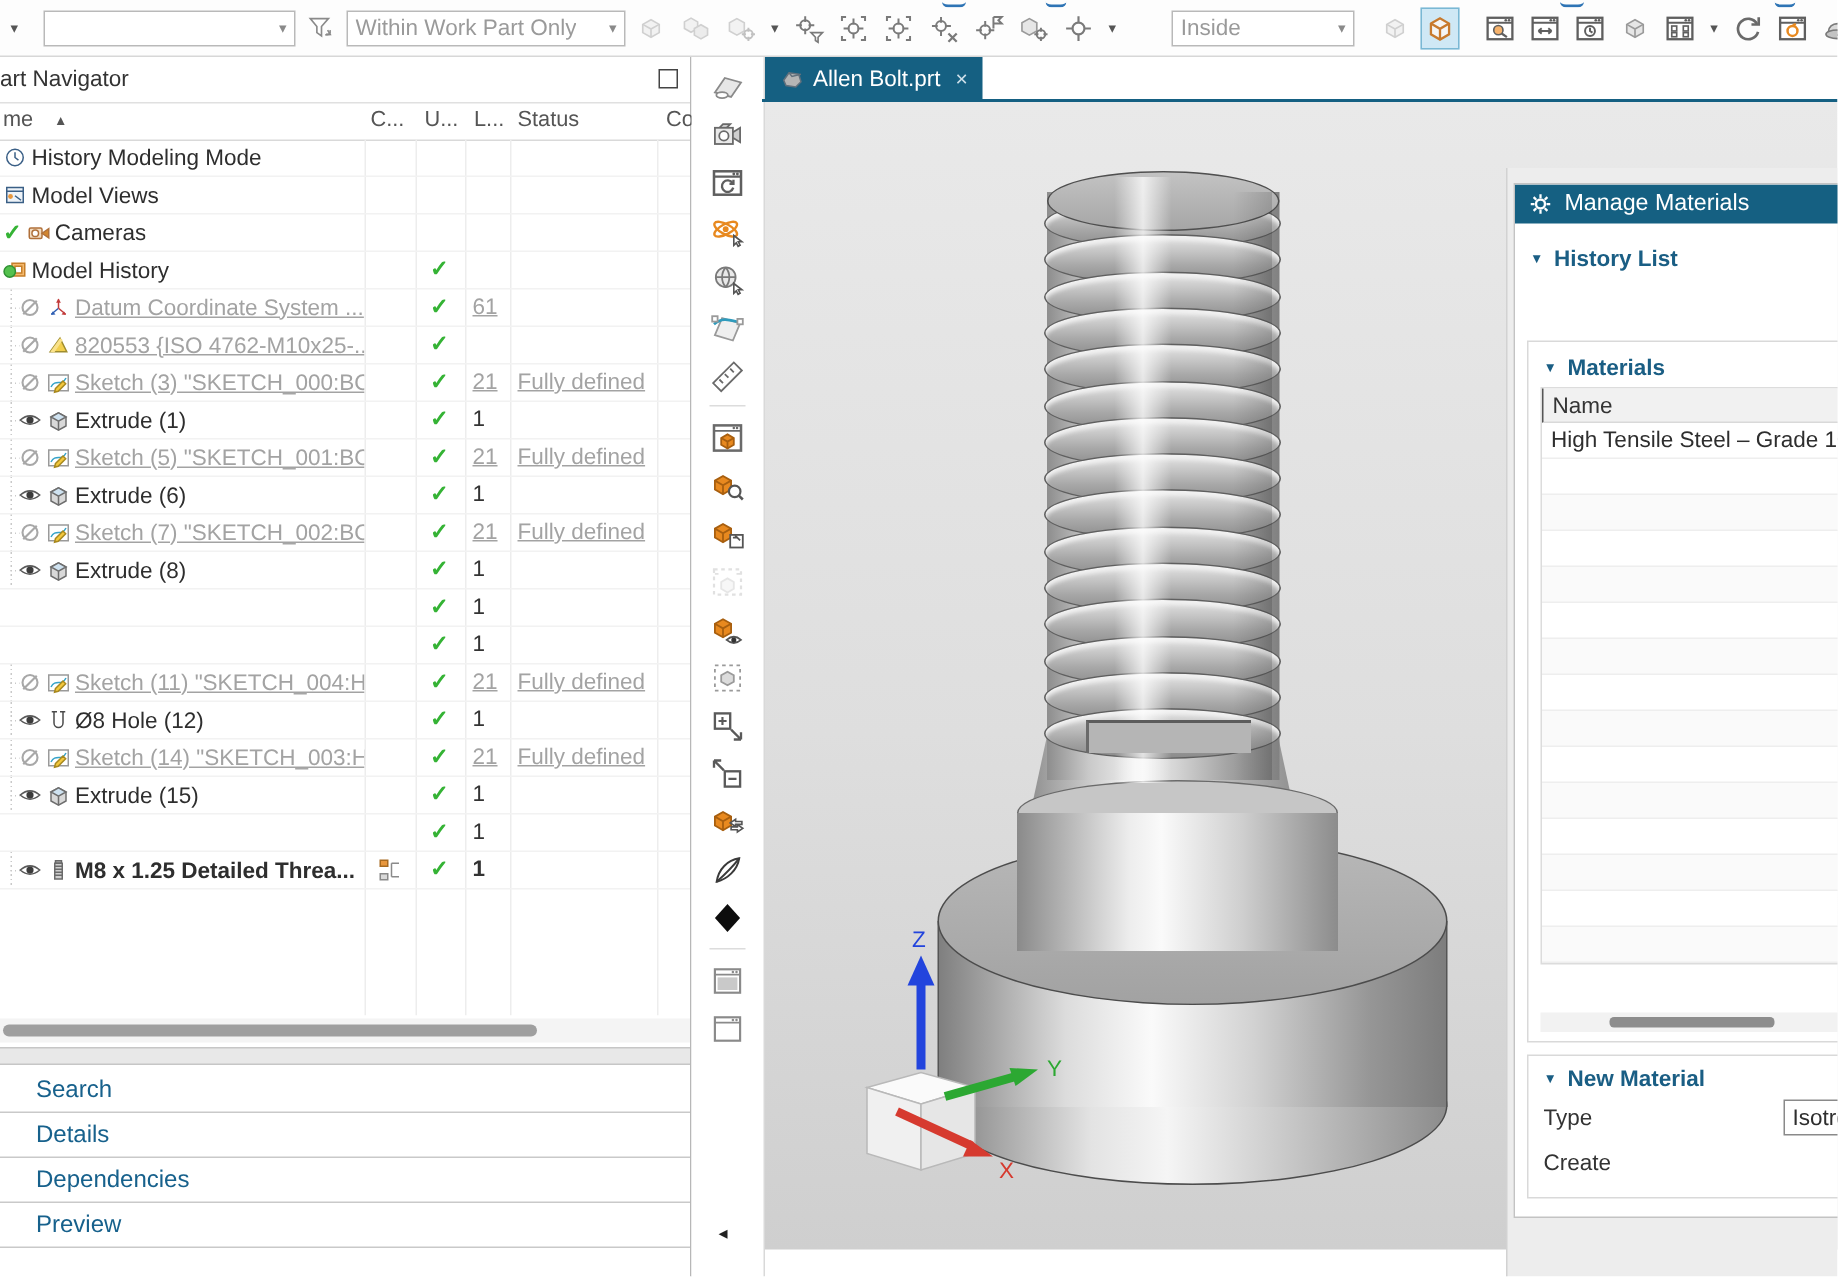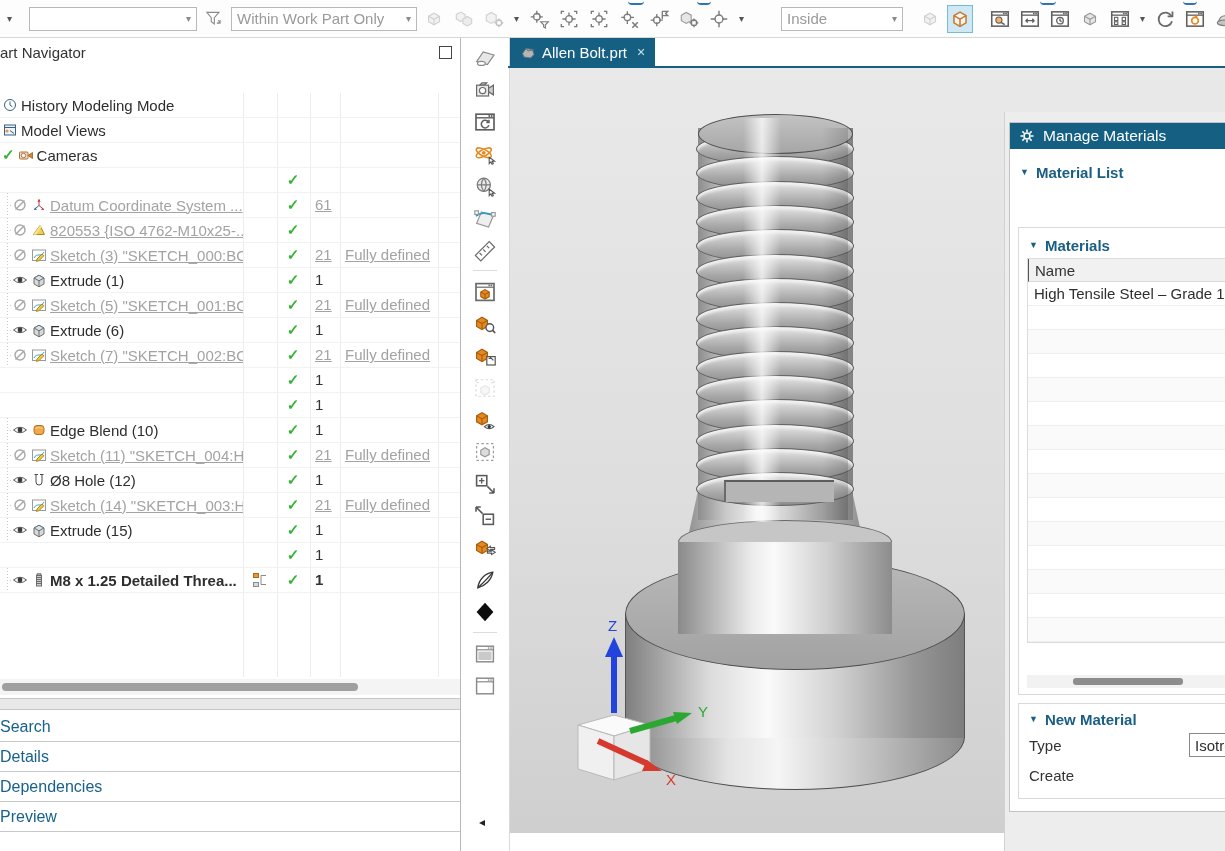--- a/index.html
+++ b/index.html
@@ -49,21 +49,21 @@
   .cell{position:absolute;top:0;height:24px;line-height:24px;overflow:hidden;}
   .c1{left:243px;width:33px;display:flex;align-items:center;justify-content:center;}
   .c2{left:277px;width:32px;text-align:center;color:#35b335;font-weight:700;}
   .c3{left:310px;width:29px;padding-left:5px;color:#333;box-sizing:border-box;}
   .c4{left:340px;width:97px;padding-left:5px;color:#a3a3a3;box-sizing:border-box;}
   #nav-hsb{position:absolute;left:0;top:641px;width:100%;height:16px;background:#f4f4f4;}
   #nav-hsb .thumb{position:absolute;left:2px;top:4px;width:356px;height:8px;background:#9f9f9f;border-radius:4px;}
   #nav-split{position:absolute;left:0;top:660px;width:100%;height:10px;background:#e8e8e8;
              border-top:1px solid #c6c6c6;border-bottom:1px solid #c6c6c6;}
   #pnav-secs{position:absolute;left:0;top:674px;width:100%;}
-  .psec{height:29px;line-height:29px;padding-left:0;font-size:16px;color:#17618c;
+  .psec{height:29px;line-height:29px;padding-left:24px;font-size:16px;color:#17618c;
         border-bottom:1px solid #c9c9c9;cursor:default;}
 
   
   #strip{left:461px;top:38px;width:49px;height:813px;background:#fff;border-right:1px solid #d9d9d9;
          box-sizing:border-box;display:flex;flex-direction:column;align-items:center;padding-top:5px;gap:3px;}
   .sic{width:36px;height:29px;display:flex;align-items:center;justify-content:center;flex:0 0 auto;}
   .sic.gr{opacity:.45;}
   .ssep{width:24px;height:1px;background:#dcdcdc;margin:3px 0;flex:0 0 auto;}
   #strip-collapse{position:absolute;left:479px;top:815px;font-size:12px;color:#222;}
 
@@ -535,20 +535,29 @@
     </span>
   </div>
 <div class="remn abs" style="left:628px;width:16px;"></div>
 <div class="remn abs" style="left:697px;width:14px;"></div>
 <div class="remn abs" style="left:1040px;width:16px;"></div>
 <div class="remn abs" style="left:1183px;width:14px;"></div>
 
 <div id="pnav" class="abs">
   <div id="pnav-title">art Navigator</div>
   <div id="pnav-max"></div>
+  <div id="pnav-head">
+    <span style="left:2px">me</span>
+    <span class="hsort" style="left:36px;top:6px">▲</span>
+    <span style="left:247px">C...</span>
+    <span style="left:283px">U...</span>
+    <span style="left:316px">L...</span>
+    <span style="left:345px">Status</span>
+    <span style="left:444px">Co</span>
+  </div>
   <div id="nav-area">
     <div class="vline" style="left:243px"></div>
     <div class="vline" style="left:277px"></div>
     <div class="vline" style="left:310px"></div>
     <div class="vline" style="left:340px"></div>
     <div class="vline" style="left:438px"></div>
     <div id="nav-rows">
         <div class="nrow">
           <div class="nlab">
             <span>
@@ -586,20 +595,28 @@
               </svg>
             </span>
             <span class="ntext">Cameras</span>
           </div>
           <div class="cell c1"></div>
           <div class="cell c2"></div>
           <div class="cell c3"></div>
           <div class="cell c4"></div>
         </div>
         <div class="nrow">
+          <div class="nlab">
+            <span>
+              <svg class="tic">
+                <use href="#t-mhist"></use>
+              </svg>
+            </span>
+            <span class="ntext">Model History</span>
+          </div>
           <div class="cell c1"></div>
           <div class="cell c2">✓</div>
           <div class="cell c3"></div>
           <div class="cell c4"></div>
         </div>
         <div class="nrow child gray">
           <div class="nlab">
             <span>
               <svg class="tic">
                 <use href="#t-eyeoff"></use>
@@ -725,45 +742,45 @@
               </svg>
             </span>
             <span class="ntext">Sketch (7) "SKETCH_002:BO...</span>
           </div>
           <div class="cell c1"></div>
           <div class="cell c2">✓</div>
           <div class="cell c3">21</div>
           <div class="cell c4">Fully defined</div>
         </div>
         <div class="nrow child">
+          <div class="nlab">
+            <span>
+              <svg class="tic">
+                <use href="#t-eye"></use>
+              </svg>
+            </span>
+            <span>
+              <svg class="tic">
+                <use href="#t-extrude"></use>
+              </svg>
+            </span>
+            <span class="ntext">Extrude (8)</span>
+          </div>
           <div class="cell c1"></div>
           <div class="cell c2">✓</div>
           <div class="cell c3">1</div>
           <div class="cell c4"></div>
         </div>
         <div class="nrow child">
           <div class="cell c1"></div>
           <div class="cell c2">✓</div>
           <div class="cell c3">1</div>
           <div class="cell c4"></div>
         </div>
         <div class="nrow child">
-          <div class="nlab">
-            <span>
-              <svg class="tic">
-                <use href="#t-eye"></use>
-              </svg>
-            </span>
-            <span>
-              <svg class="tic">
-                <use href="#t-blend"></use>
-              </svg>
-            </span>
-            <span class="ntext">Edge Blend (10)</span>
-          </div>
           <div class="cell c1"></div>
           <div class="cell c2">✓</div>
           <div class="cell c3">1</div>
           <div class="cell c4"></div>
         </div>
         <div class="nrow child gray">
           <div class="nlab">
             <span>
               <svg class="tic">
                 <use href="#t-eyeoff"></use>
@@ -1048,21 +1065,21 @@
 <div id="dock" class="abs">
   <div id="dialog">
     <div id="dlg-title">
       <svg class="tic">
           <use href="#gear"></use>
         </svg>
       <span>Manage Materials</span>
     </div>
     <div class="sec-head" style="margin-top:12px">
       <span class="sec-caret">▼</span>
-      <span>Material List</span>
+      <span>History List</span>
     </div>
     <div class="grp" id="grp-materials">
       <div class="sec-head" style="margin-top:6px">
         <span class="sec-caret">▼</span>
         <span>Materials</span>
       </div>
       <div id="mat-table">
         <div class="trow head">Name</div>
         <div id="mat-rows">
             <div class="trow">High Tensile Steel – Grade 10</div>

